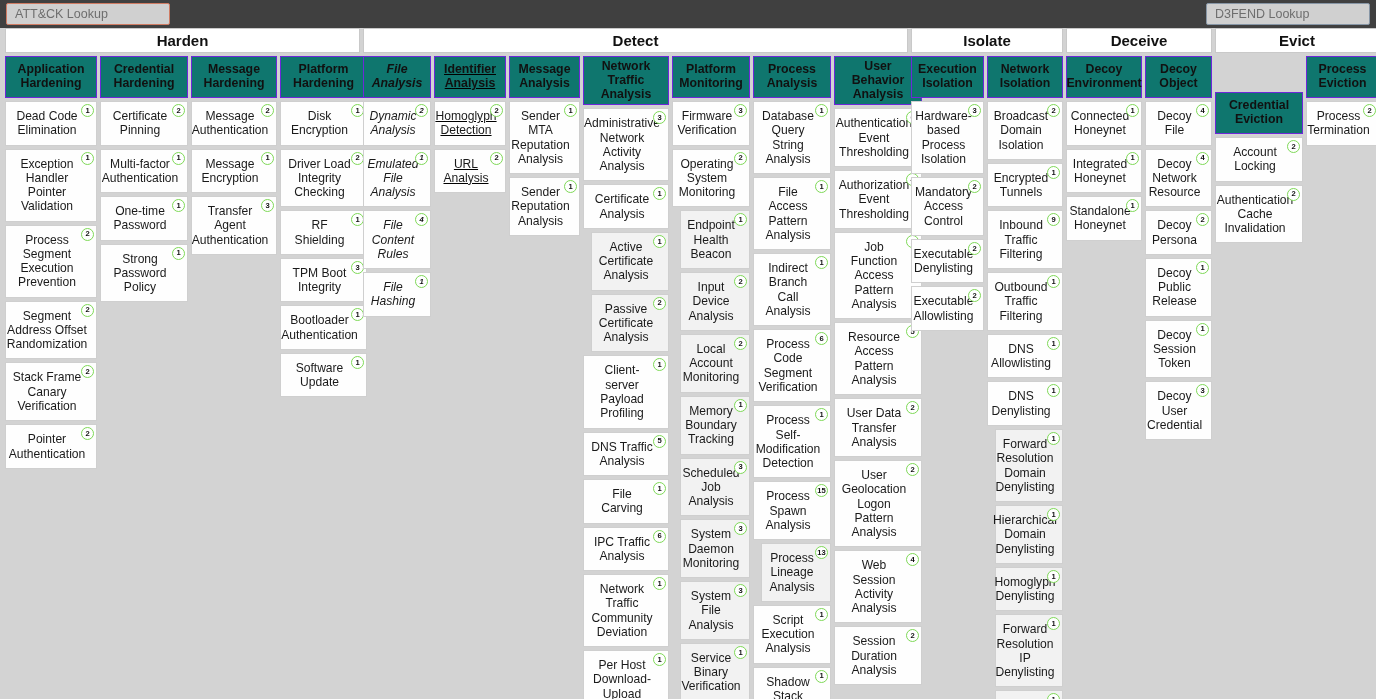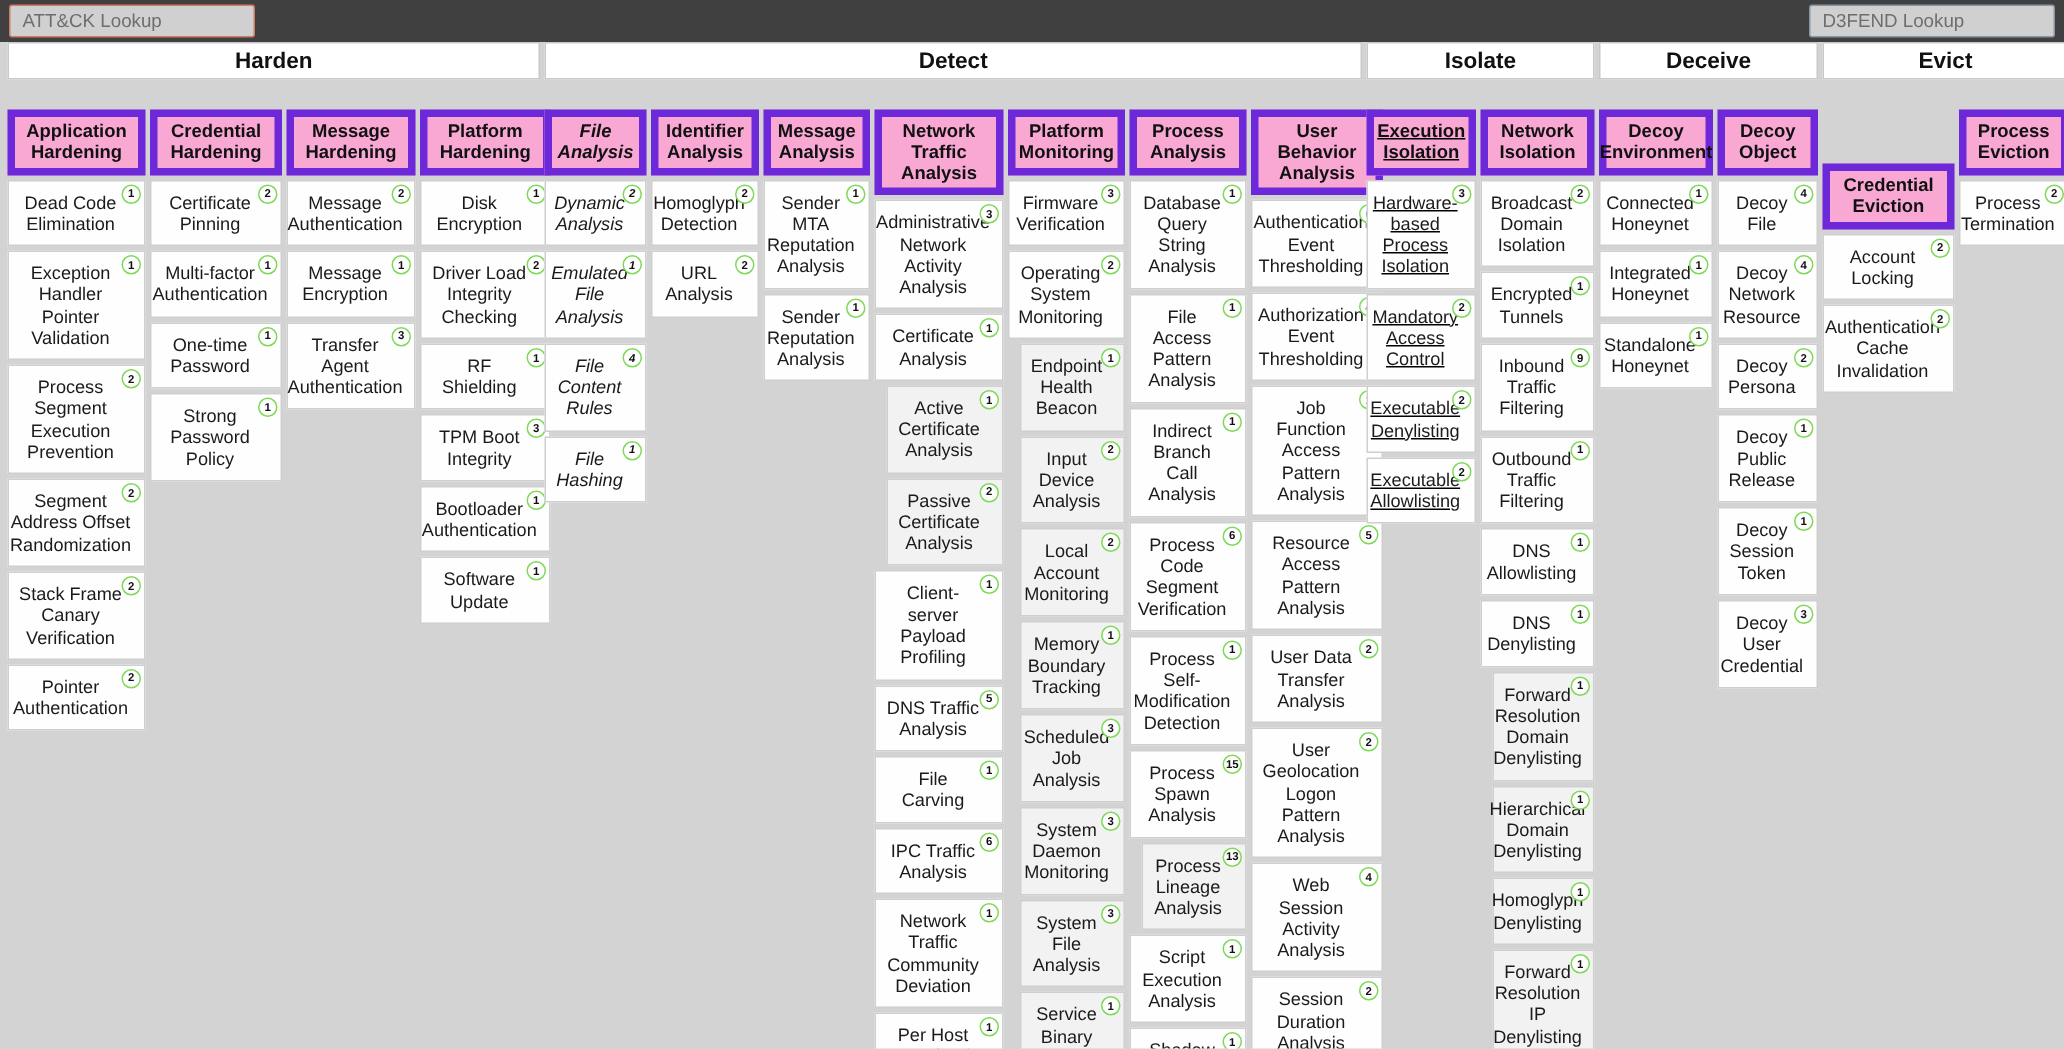--- a/index.html
+++ b/index.html
@@ -35,42 +35,42 @@
   
   .matrix {
     display: flex;
     align-items: flex-start;
     padding: 0 5px;
     gap: 3px;
   }
   .tactic {
     display: flex;
     flex-direction: column;
-    gap: 20px;
+    gap: 3px;
   }
   .tactic-title {
     background: #ffffff;
     border: 1px solid #c9c9c9;
     height: 25px;
     display: flex;
     align-items: center;
     justify-content: center;
     font-size: 15px;
     font-weight: bold;
     color: #111;
   }
   .tactic-cols {
     display: flex;
     gap: 3px;
     align-items: flex-start;
   }
   .bcol { display: flex; flex-direction: column; gap: 3px; }
   .bcol-head {
-    background: #f9a8d4;
-    border: 5px solid #6d28d9;
+    background: #0f766e;
+    border: 1px solid #6d28d9;
     min-height: 42px;
     padding: 3px 2px;
     display: flex;
     align-items: center;
     justify-content: center;
     text-align: center;
     font-size: 12.3px;
     font-weight: bold;
     line-height: 1.12;
     color: #111;
@@ -242,21 +242,21 @@
               <div class="tech">
                 <span class="tlabel">File Content Rules</span>
                 <span class="badge">4</span>
               </div>
               <div class="tech">
                 <span class="tlabel">File Hashing</span>
                 <span class="badge">1</span>
               </div>
             </div>
           </div>
-          <div class="bcol" style="width: 72px;">
+          <div class="bcol" style="width: 72px; text-decoration: underline;">
             <div class="bcol-head">Identifier Analysis</div>
             <div class="bcol-body">
               <div class="tech">
                 <span class="tlabel">Homoglyph Detection</span>
                 <span class="badge">2</span>
               </div>
               <div class="tech">
                 <span class="tlabel">URL Analysis</span>
                 <span class="badge">2</span>
               </div>
@@ -441,21 +441,21 @@
                 <span class="tlabel">Session Duration Analysis</span>
                 <span class="badge">2</span>
               </div>
             </div>
           </div>
         </div>
       </div>
       <div class="tactic" style="width: 152px;">
         <div class="tactic-title">Isolate</div>
         <div class="tactic-cols">
-          <div class="bcol" style="width: 73px; text-decoration: underline;">
+          <div class="bcol" style="width: 73px;">
             <div class="bcol-head">Execution Isolation</div>
             <div class="bcol-body">
               <div class="tech">
                 <span class="tlabel">Hardware-based Process Isolation</span>
                 <span class="badge">3</span>
               </div>
               <div class="tech">
                 <span class="tlabel">Mandatory Access Control</span>
                 <span class="badge">2</span>
               </div>

